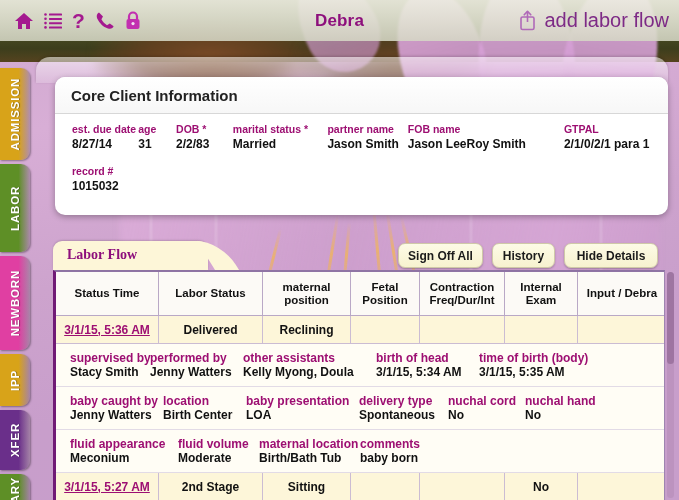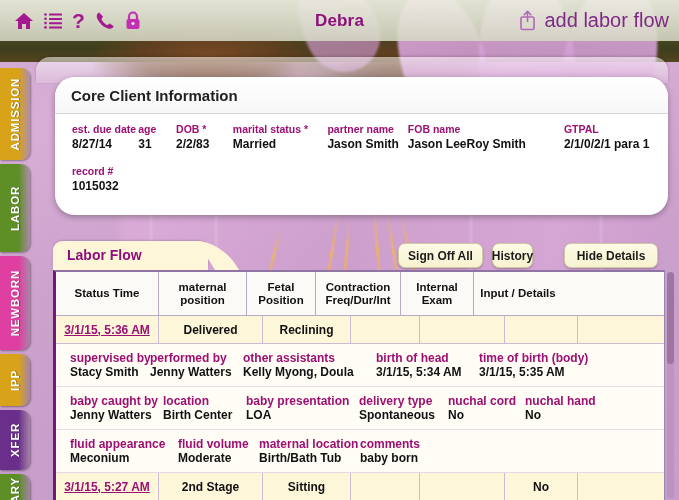--- a/index.html
+++ b/index.html
@@ -104,21 +104,21 @@
     position:absolute; left:36px; top:57px; width:632px; height:158px; z-index:20;
   }
   .card-shadowtop {
     position:absolute; left:0; top:0; width:632px; height:26px;
     background: linear-gradient(180deg, rgba(255,255,255,.55), rgba(255,255,255,.18));
     border-radius: 14px 14px 0 0;
     box-shadow: 0 -1px 3px rgba(0,0,0,.18);
   }
   #core {
     position:absolute; left:19px; top:20px; width:613px; height:138px;
-    background:#fff; border-radius:20px;
+    background:#fff; border-radius:10px;
     box-shadow: 0 2px 6px rgba(0,0,0,.30);
     overflow:hidden;
   }
   #core .hdr {
     height:37px; display:flex; align-items:center; padding-left:16px;
     font-size:15px; color:#222; font-weight:bold;
     border-bottom:1px solid #d7d7d7;
     background: linear-gradient(180deg,#ffffff,#f7f7f7);
   }
   .fieldrow { display:flex; padding: 9px 0 0 17px; }
@@ -132,21 +132,21 @@
     background:#fdf6d8; border-radius: 9px 9px 0 0;
     box-shadow: 0 -1px 2px rgba(0,0,0,.15);
   }
   #labortab::after{
     content:""; position:absolute; right:-22px; top:0; width:24px; height:29px;
     background:#fdf6d8;
     border-radius: 0 40px 0 0;
     transform: skewX(32deg);
   }
   #labortab .lbl {
-    position:absolute; left:14px; top:6px; font-size:14px; font-weight:bold; color:#8d0f7c; z-index:3;
+    position:absolute; left:14px; top:6px; font-size:14px; font-weight:bold; color:#8d0f7c; z-index:3;font-family:Liberation Serif, serif;
   }
   .lfbtn {
     position:absolute; top:243px; height:25px; z-index:24;
     background: linear-gradient(180deg,#fdfbe6,#f7f2cf);
     border:1px solid #cfc9a8; border-radius:7px;
     display:flex; align-items:center; justify-content:center;
     font-size:12px; font-weight:bold; color:#1b1b1b;
     box-shadow: 0 1px 2px rgba(0,0,0,.25);
     cursor:pointer; padding:0 9px;
   }
@@ -325,27 +325,28 @@
         </div>
       </div>
   </div>
 </div>
 
 <div id="labortab">
   <div class="lbl">Labor Flow</div>
 </div>
 <div id="lf-buttons">
     <div class="lfbtn" style="left: 398px; width: 85px;">Sign Off All</div>
-    <div class="lfbtn" style="left: 492px; width: 41px;">History</div>
+    <div class="lfbtn" style="left: 492px; width: 63px;">History</div>
     <div class="lfbtn" style="left: 564px; width: 94px;">Hide Details</div>
   </div>
 
 <div id="flowtable">
   <div class="trow thead" id="thead-row">
       <div class="cell" style="width: 103px; flex: 0 0 103px;">Status Time</div>
+      <div class="cell" style="width: 104px; flex: 0 0 104px;">Labor Status</div>
       <div class="cell" style="width: 88px; flex: 0 0 88px;">
         <div>
           <div>maternal</div>
           <div>position</div>
         </div>
       </div>
       <div class="cell" style="width: 69px; flex: 0 0 69px;">
         <div>
           <div>Fetal</div>
           <div>Position</div>
@@ -356,21 +357,21 @@
           <div>Contraction</div>
           <div>Freq/Dur/Int</div>
         </div>
       </div>
       <div class="cell" style="width: 73px; flex: 0 0 73px;">
         <div>
           <div>Internal</div>
           <div>Exam</div>
         </div>
       </div>
-      <div class="cell" style="width: 88px; flex: 0 0 88px;">Input / Details</div>
+      <div class="cell" style="width: 88px; flex: 0 0 88px;">Input / Debra</div>
     </div>
   <div id="tbody">
       <div class="trow datarow">
         <div class="cell" style="width: 103px; flex: 0 0 103px;">
           <span class="timelink">3/1/15, 5:36 AM</span>
         </div>
         <div class="cell" style="width: 104px; flex: 0 0 104px;">Delivered</div>
         <div class="cell" style="width: 88px; flex: 0 0 88px;">Reclining</div>
         <div class="cell" style="width: 69px; flex: 0 0 69px;"></div>
         <div class="cell" style="width: 85px; flex: 0 0 85px;"></div>

